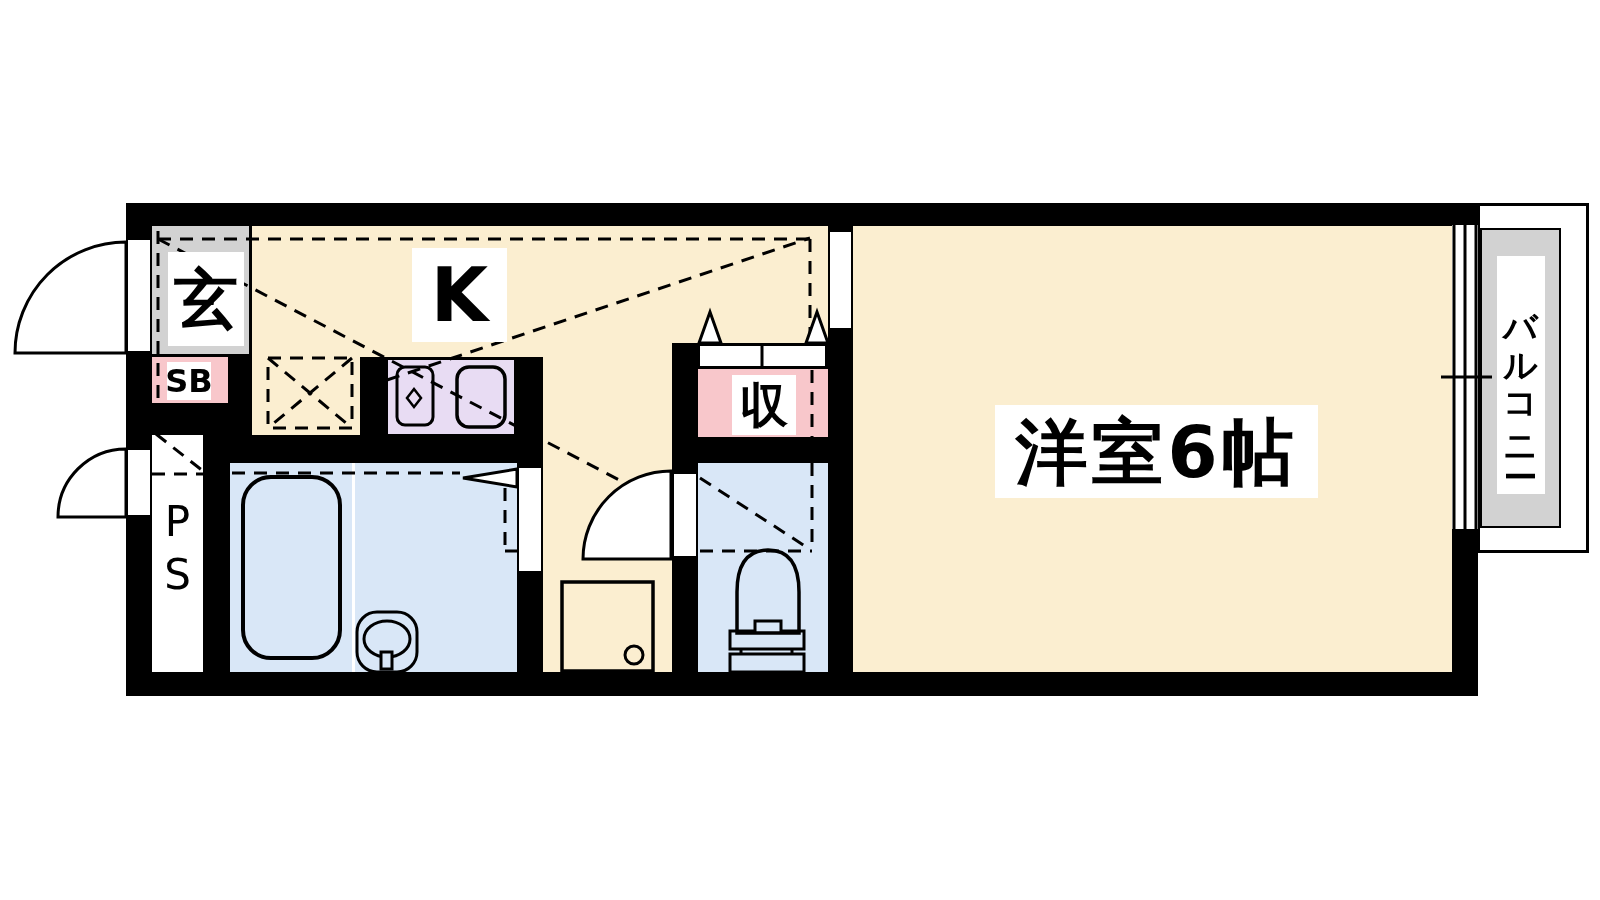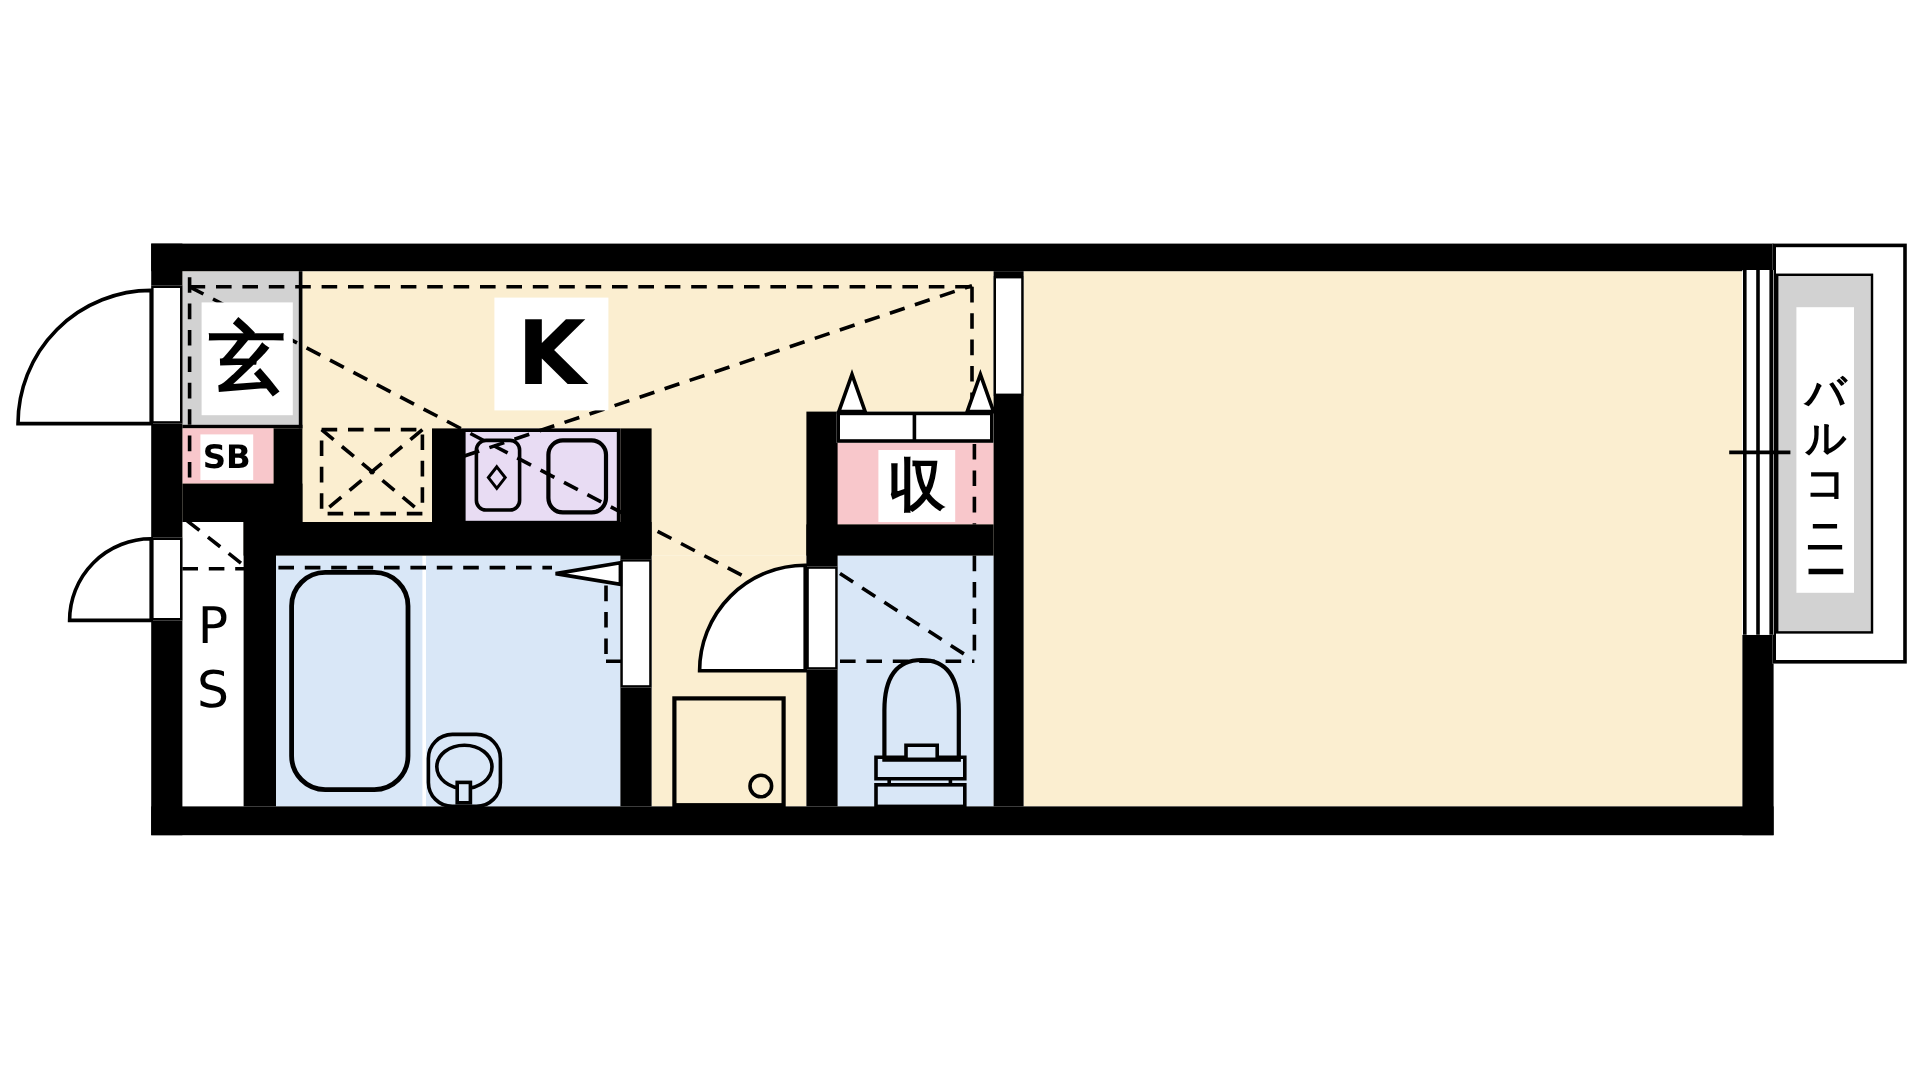--- a/index.html
+++ b/index.html
@@ -117,19 +117,20 @@
       <rect x="730" y="654" width="74" height="18" stroke-width="3"></rect>
     </g>
     <g stroke="#000" fill="none">
       <rect x="397" y="367" width="36" height="58" rx="8" stroke-width="3"></rect>
       <path d="M414,389 L421,398 L414,407 L407,398 Z" stroke-width="2.5"></path>
     </g>
     <rect x="457" y="367" width="48" height="60" rx="12" fill="none" stroke="#000" stroke-width="3.5"></rect>
   </svg>
 
   <div class="lbl" style="left:168px;top:252px;width:76px;height:94px;font-size:64px;">玄</div>
-  <div class="lbl" style="left:167px;top:362px;width:44px;height:38px;font-size:27px;">SB</div>
+  <div class="lbl" style="left:167px;top:362px;width:44px;height:38px;font-size:32px;">SB</div>
   <div class="lbl" style="left:412px;top:248px;width:95px;height:94px;font-size:74px;">K</div>
   <div class="lbl" style="left:732px;top:375px;width:64px;height:60px;font-size:48px;">収</div>
+  <div class="lbl" style="left:995px;top:405px;width:323px;height:93px;font-size:72px;letter-spacing:4px;">洋室6帖</div>
   <div class="lbl vert" style="left:1497px;top:256px;width:48px;height:238px;font-size:34px;">バルコニー</div>
   <div class="lbl vert plain" style="left:156px;top:496px;width:42px;height:108px;font-size:42px;">PS</div>
 
 </div>
 
 </body></html>

